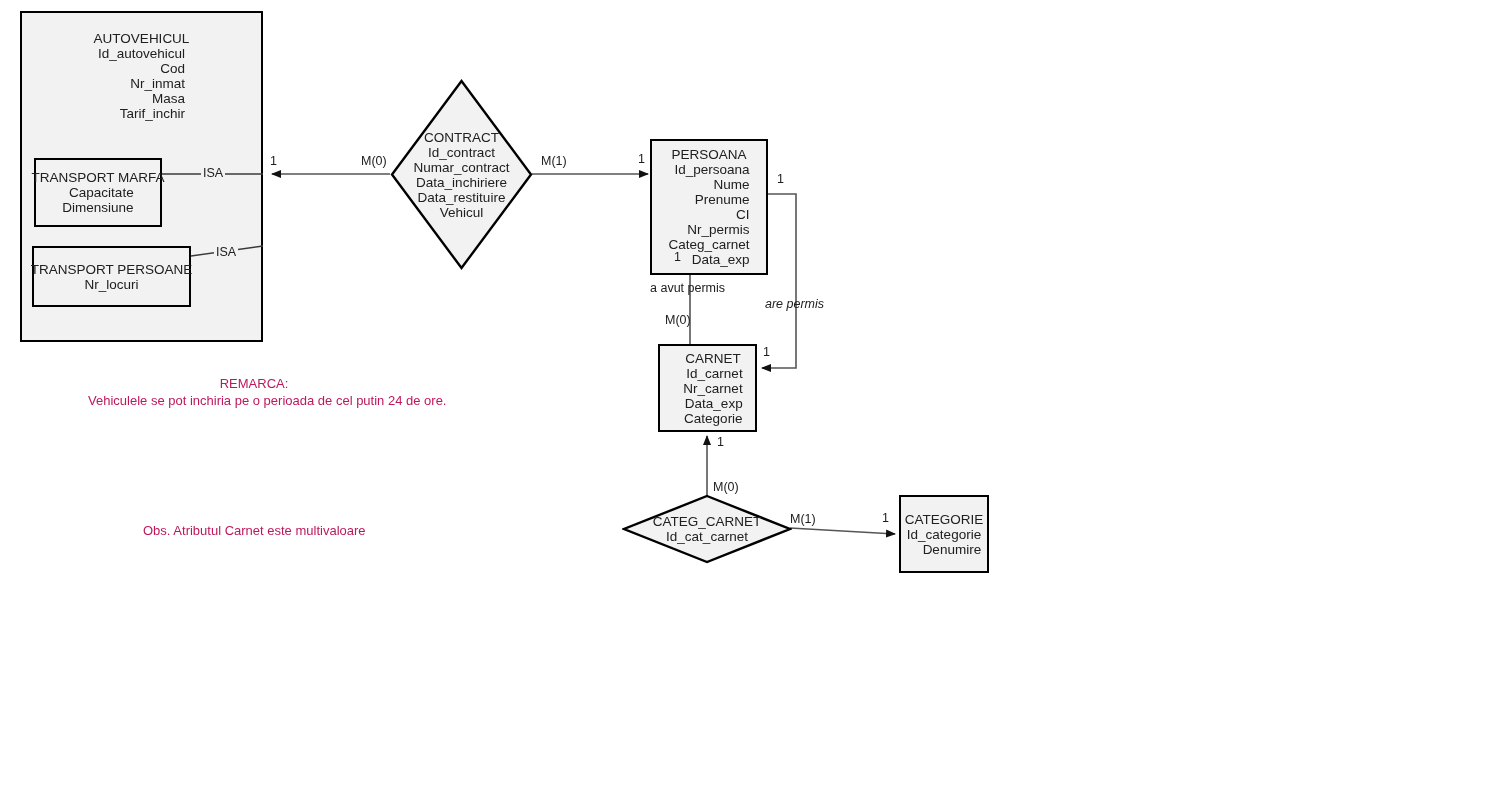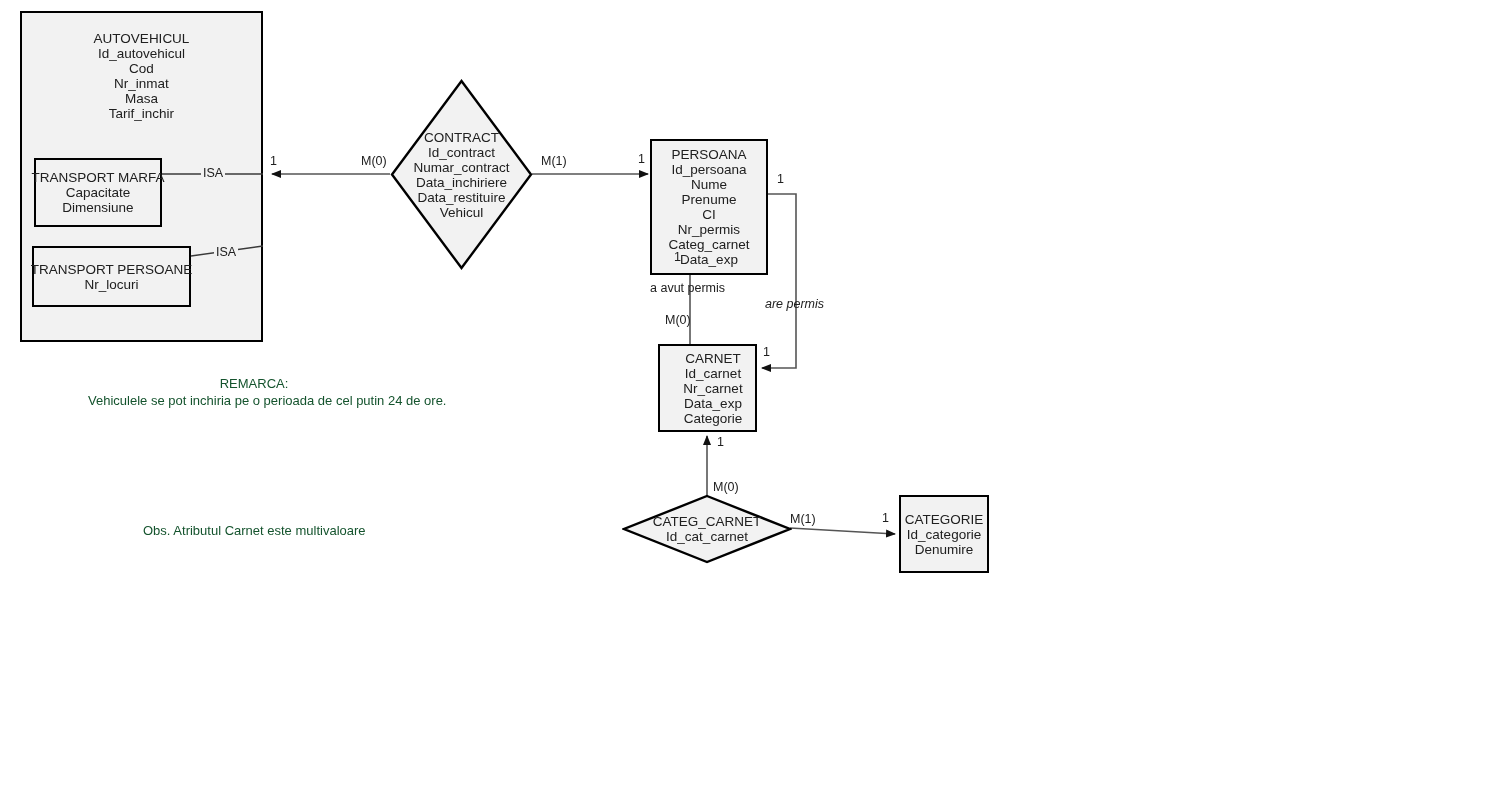--- a/index.html
+++ b/index.html
@@ -47,21 +47,21 @@
   }
   .container-box {
     position: absolute;
     box-sizing: border-box;
     background: #f2f2f2;
     border: 2px solid #000000;
   }
   .attrs {
     display: flex;
     flex-direction: column;
-    align-items: center;
+    align-items: flex-end;
   }
   .attr-line {
     white-space: nowrap;
   }
   .title-line {
     white-space: nowrap;
   }
   .diamond-wrap {
     position: absolute;
   }
@@ -90,21 +90,21 @@
     position: absolute;
     font-size: 12.5px;
     line-height: 14px;
     color: #202020;
     white-space: nowrap;
   }
   .note {
     position: absolute;
     font-size: 13px;
     line-height: 17px;
-    color: #14532d;
+    color: #be185d;
     text-align: center;
     white-space: nowrap;
   }
 </style>
 </head>
 <body>
 
 <div id="canvas">
 
   <div class="container-box" style="left:20px; top:11px; width:243px; height:331px;"></div>

